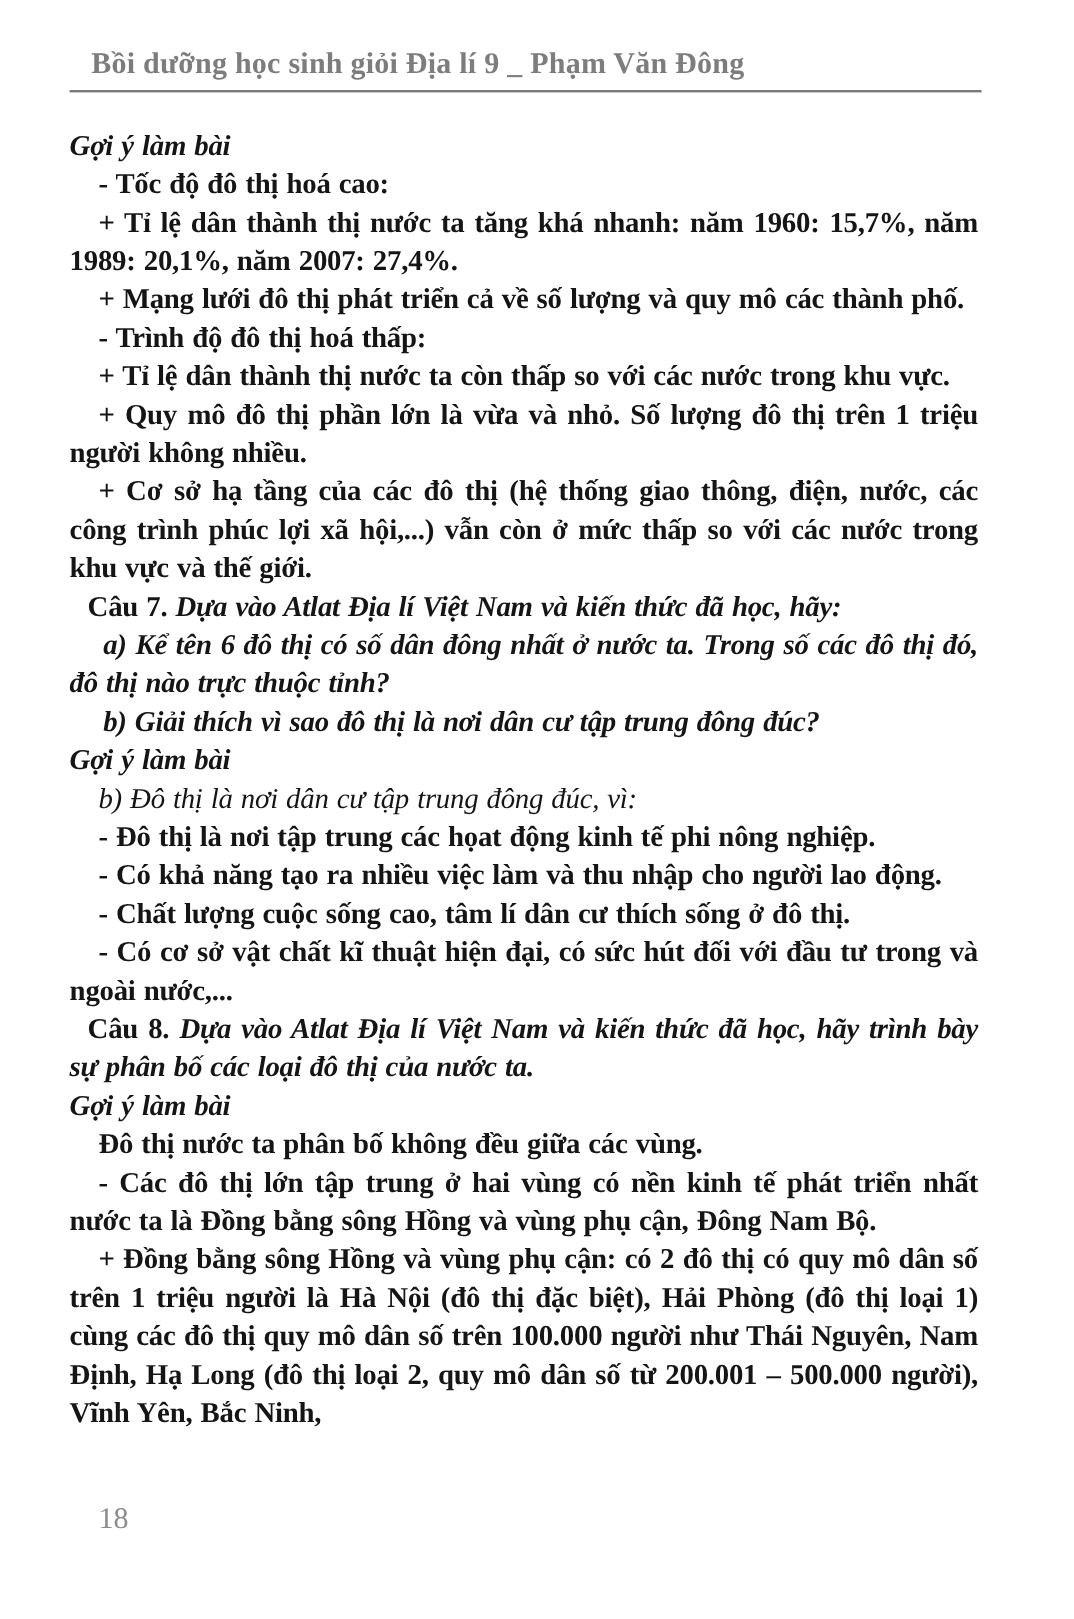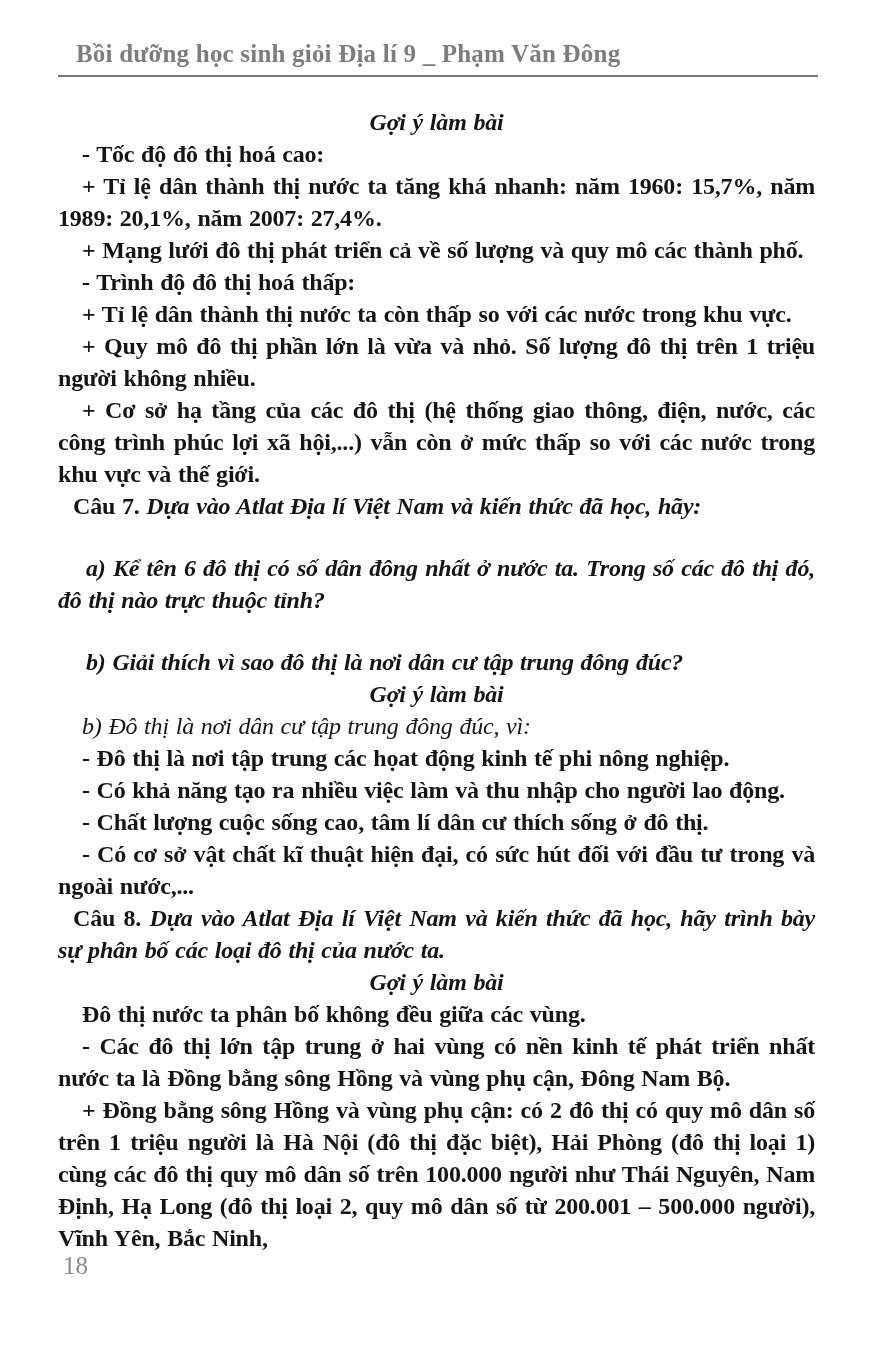--- a/index.html
+++ b/index.html
@@ -30,28 +30,28 @@
   p.para{
     margin:0;
     font-size:24px;
     line-height:32px;
     letter-spacing:-0.2px;
     text-align:justify;
     text-indent:24px;
     word-spacing:1px;
   }
   p.question{text-indent:15px;}
-  p.center{text-align:center;text-indent:0;}
-  p.sub{text-indent:28px;margin-top:30px;}
+  p.center{text-align:left;text-indent:0;}
+  p.sub{text-indent:28px;}
   span.bold{font-weight:bold;}
   span.bold-italic{font-weight:bold;font-style:italic;}
   span.italic{font-style:italic;}
   span.regular{font-weight:bold;font-style:normal;}
   .footer{
-    position:absolute;left:63px;top:1252px;
+    position:absolute;left:82px;top:1252px;
     font-size:25px;
     color:#8b8b8b;
   }
 </style>
 </head>
 <body>
 
 <div class="page">
 
   <div class="header">

